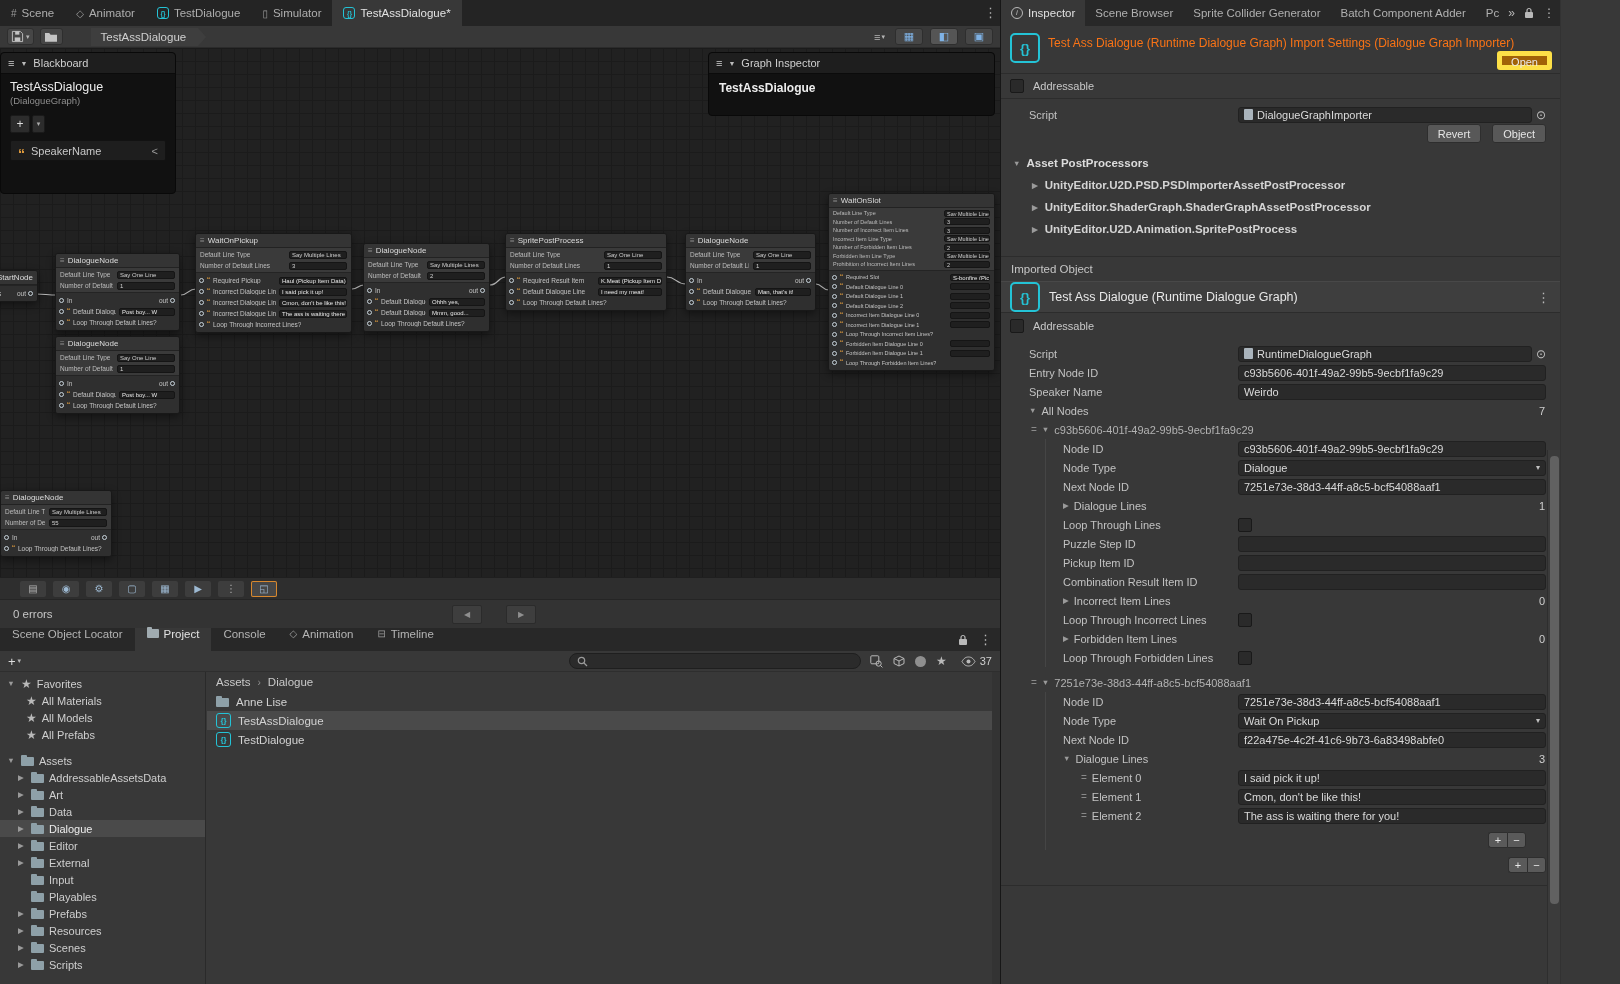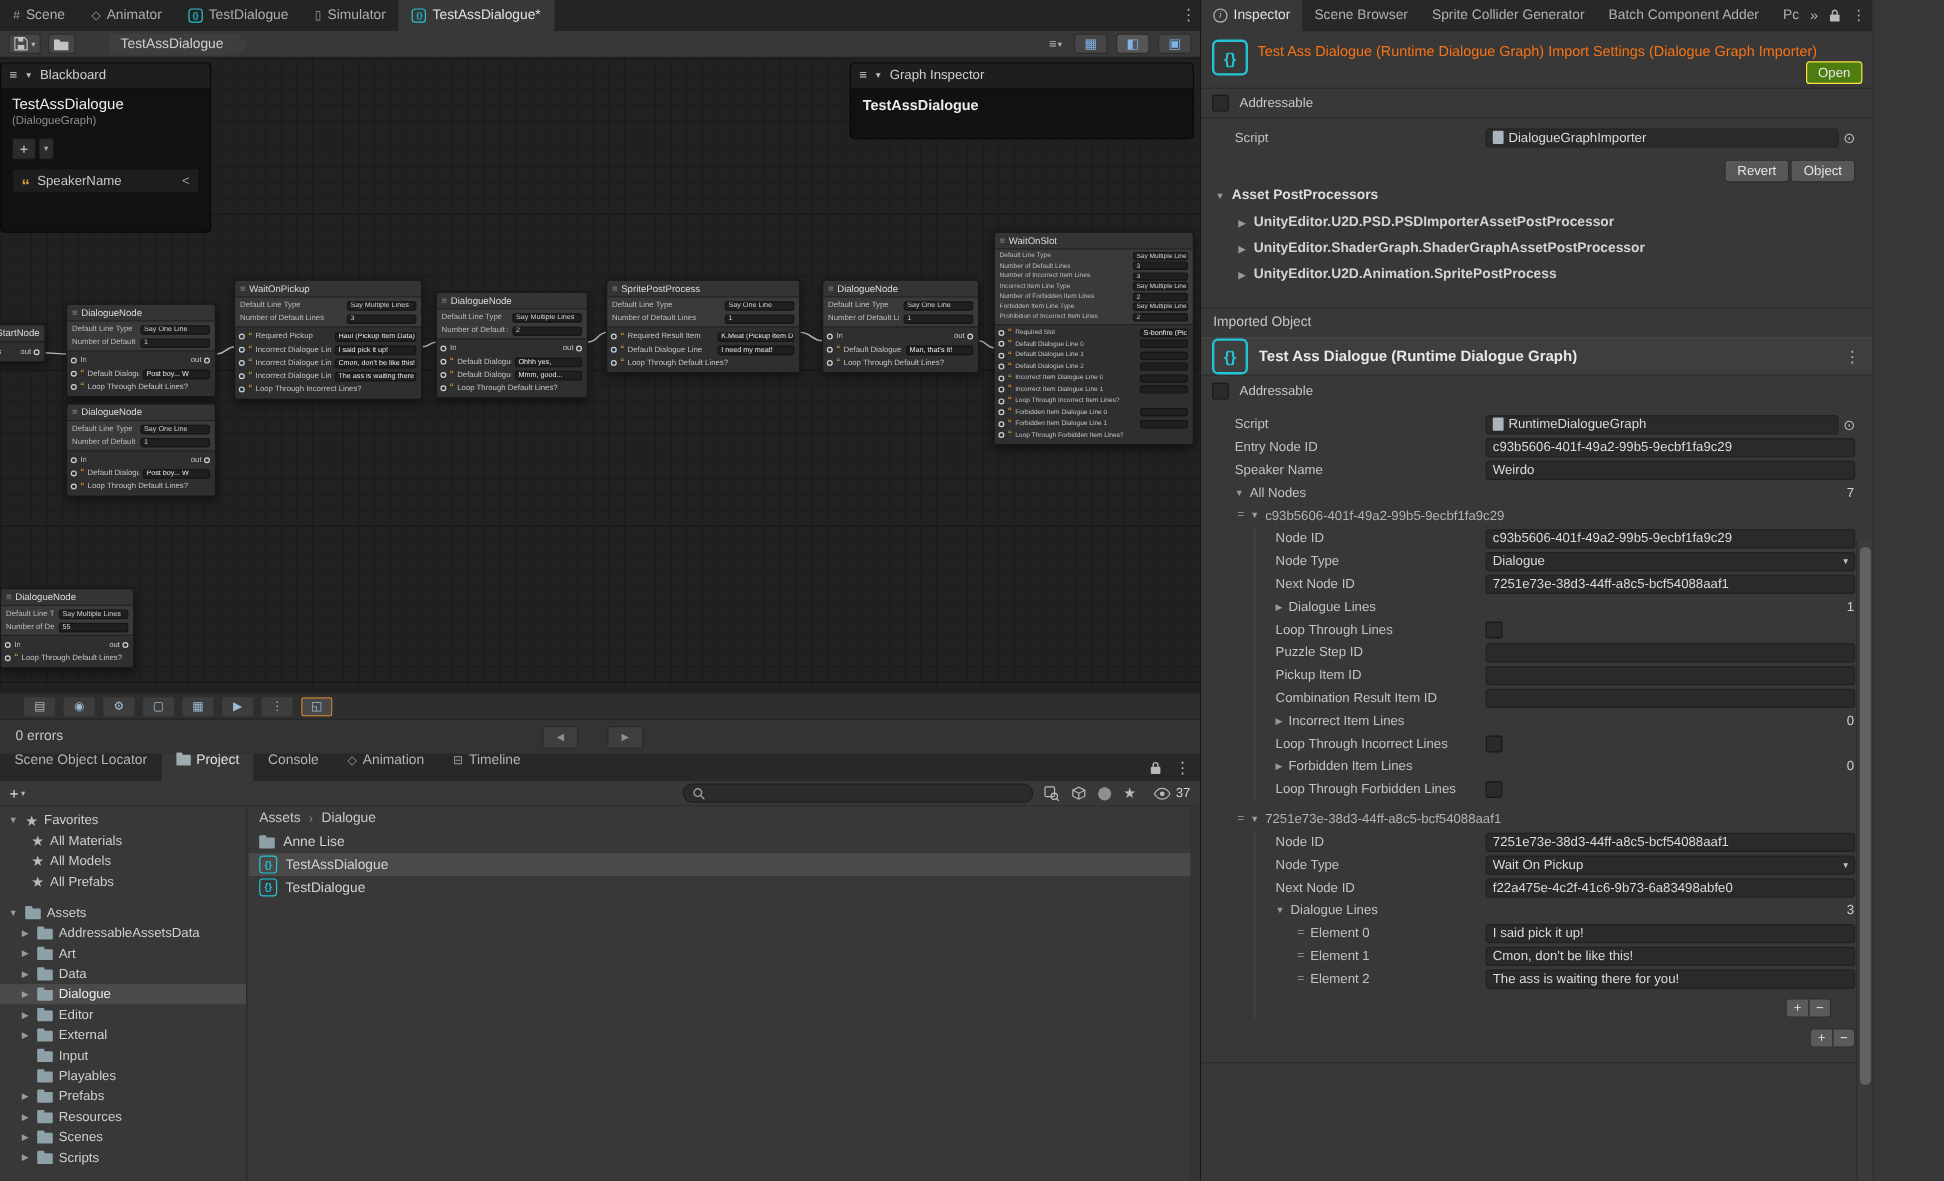--- a/index.html
+++ b/index.html
@@ -173,41 +173,41 @@
 .itabbar{display:flex;height:26px;background:#282828;align-items:stretch;position:relative}
 .itab{display:flex;align-items:center;gap:5px;padding:0 10px;font-size:11.5px;color:#b0b0b0;white-space:nowrap}
 .itab.active{background:#383838;color:#e0e0e0}
 .itab.clipped{max-width:26px;overflow:hidden;padding-right:0}
 .info-icon{display:none;width:12px;height:12px;border:1px solid #b9b9b9;border-radius:50%;font-size:8px;line-height:10px;text-align:center;color:#b9b9b9;font-style:italic;flex:none}
 .itab.has-info .info-icon{display:block}
 .itabbar-icons{position:absolute;right:5px;top:0;height:26px;display:flex;align-items:center;gap:9px;color:#b9b9b9;font-size:12px}
 .ihead{position:relative;height:48px;border-bottom:1px solid #2c2c2c}
 .ihead .graph-icon.big{position:absolute;left:9px;top:7px}
 .ihead-title{position:absolute;left:47px;top:10px;right:8px;font-size:12px;color:#f97316;white-space:nowrap;overflow:hidden}
-.openbtn{position:absolute;right:8px;top:25px;height:19px;padding:0 9px;background:#4d7c0f;border:1px solid #fde047;border-radius:3px;font-size:11px;color:#e8e8e8;display:grid;place-items:center}
+.openbtn{position:absolute;right:8px;top:25px;height:19px;padding:0 9px;background:#a16207;border:5px solid #fde047;border-radius:3px;font-size:11px;color:#e8e8e8;display:grid;place-items:center}
 .addr-row{display:flex;align-items:center;gap:9px;height:25px;padding-left:9px;border-bottom:1px solid #2c2c2c}
 .cb{width:14px;height:14px;background:#2a2a2a;border:1px solid #191919;border-radius:2px;flex:none}
 .irow{display:flex;align-items:center;height:19px;padding-right:14px}
 .ilabel{flex:1;min-width:0;padding-left:28px;font-size:11px;color:#c2c2c2;white-space:nowrap;overflow:hidden;display:flex;align-items:center;gap:5px}
 .lvl2 .ilabel{padding-left:62px}
 .lvl3 .ilabel{padding-left:80px}
 .ival{flex:none;width:308px;display:flex;align-items:center;gap:4px}
 .fieldbox{flex:1;min-width:0;height:16px;background:#2a2a2a;border:1px solid #212121;border-radius:3px;font-size:11px;color:#dadada;padding:0 5px;white-space:nowrap;overflow:hidden;display:flex;align-items:center;gap:4px}
 .fieldbox .dd{margin-left:auto;font-size:8px;color:#c0c0c0}
 .sizefield{flex:1;text-align:right;font-size:11px;color:#cfcfcf;padding-right:1px}
 .target{color:#bdbdbd;font-size:12px}
 .page-icon{width:9px;height:11px;background:#aab4bc;border-radius:1px;flex:none}
-.revert-row{display:flex;justify-content:flex-end;gap:1px;height:28px;align-items:flex-end;padding-right:14px}
+.revert-row{display:flex;justify-content:flex-end;gap:11px;height:28px;align-items:flex-start;padding-right:14px}
 .btn{height:19px;padding:0 10px;background:#585858;border:1px solid #2e2e2e;border-radius:3px;font-size:11px;color:#e6e6e6;display:grid;place-items:center}
 .section-head{display:flex;align-items:center;gap:6px;height:22px;padding-left:12px;font-size:11.5px;font-weight:bold;color:#dcdcdc}
 .tri-s{font-size:7.5px;color:#9a9a9a;flex:none}
 .pp-item{display:flex;align-items:center;gap:7px;height:22px;padding-left:31px;font-size:11.5px;font-weight:bold;color:#d4d4d4;white-space:nowrap;overflow:hidden}
 .imported-label{height:25px;display:flex;align-items:center;padding-left:10px;font-size:11.5px;color:#c6c6c6;border-top:1px solid #2c2c2c;margin-top:16px}
 .object-band{position:relative;height:32px;border-top:1px solid #484848;border-bottom:1px solid #2c2c2c;background:#3e3e3e;display:flex;align-items:center;gap:9px;padding-left:9px}
-.object-title{font-size:12.5px;font-weight:bold;color:#e8e8e8;white-space:nowrap;overflow:hidden}
+.object-title{font-size:12.5px;font-weight:normal;color:#e8e8e8;white-space:nowrap;overflow:hidden}
 .band-kebab{position:absolute;right:10px;color:#b9b9b9;font-size:13px}
 .nodeheader{display:flex;align-items:center;gap:5px;height:19px;padding-left:30px;font-size:11px;color:#b2b2b2;white-space:nowrap;overflow:hidden}
 .handle{color:#8a8a8a;font-size:10px}
 .gchildren{position:relative}
 .gchildren::before{content:"";position:absolute;left:44px;top:0;bottom:0;width:1px;background:#454545}
 .arr-footer{display:flex;justify-content:flex-end;align-items:center;height:20px;padding-right:34px;margin-top:5px}
 .arr-footer.outer{padding-right:14px}
 .pm{width:19px;height:16px;background:#5a5a5a;border:1px solid #2e2e2e;display:grid;place-items:center;font-size:11px;color:#e8e8e8}
 .pm:first-child{border-radius:3px 0 0 3px;border-right:none}
 .pm:last-child{border-radius:0 3px 3px 0}

